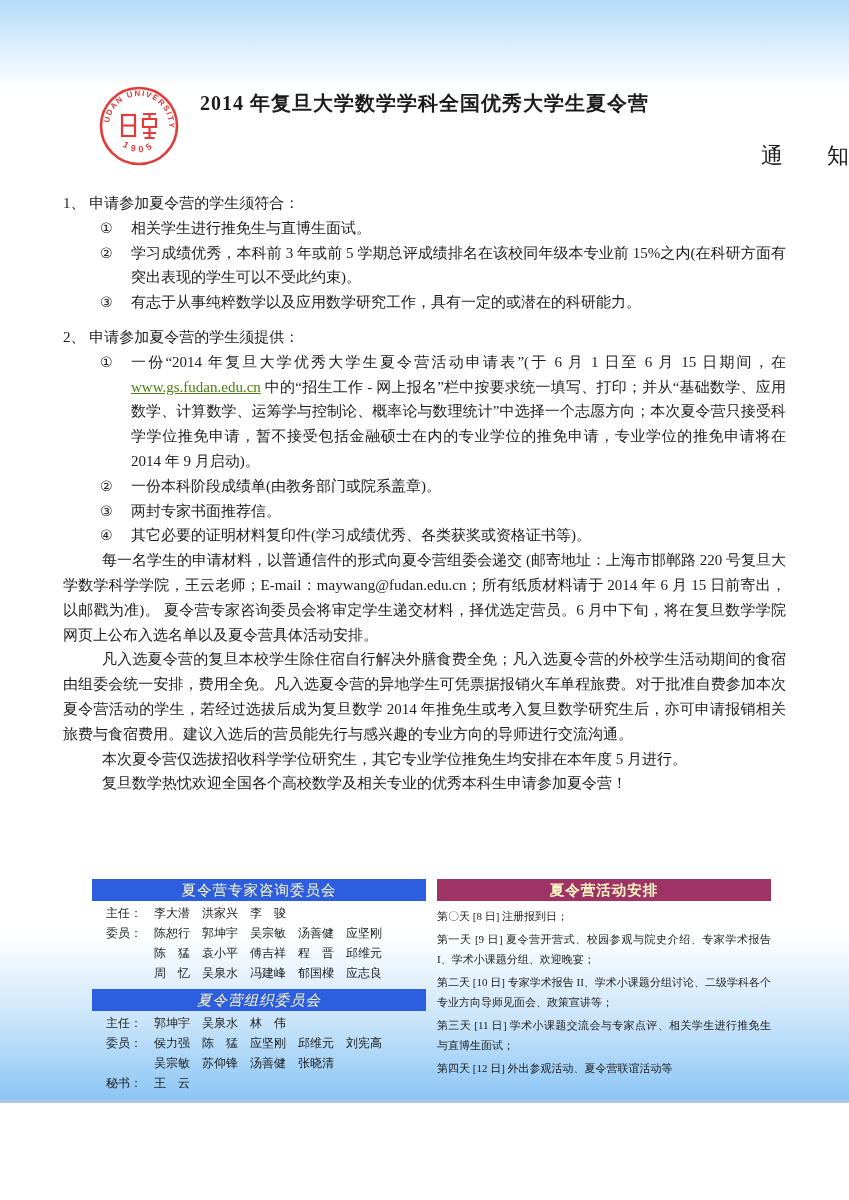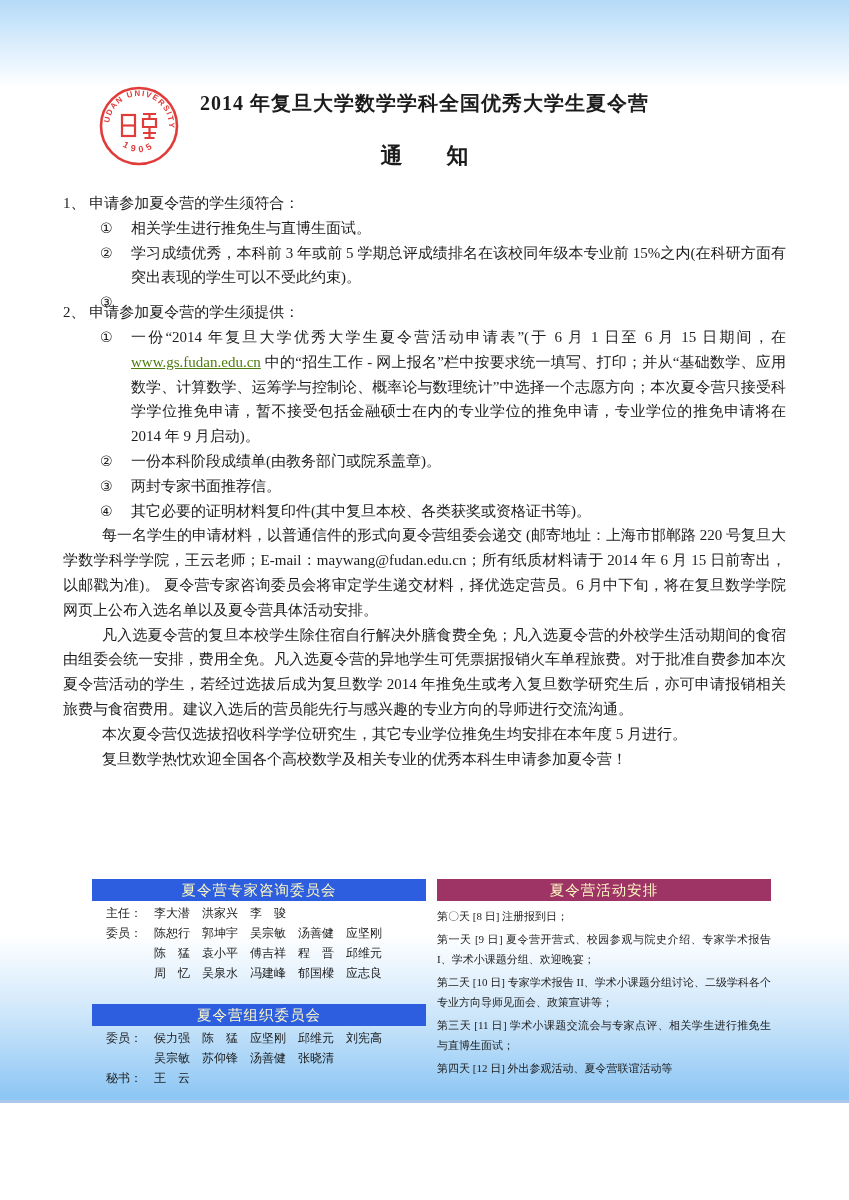--- a/index.html
+++ b/index.html
@@ -15,22 +15,22 @@
       #b5daf8 0px, #d7ecfc 40px, #ffffff 88px,
       #ffffff 935px, #cde6fa 1015px, #8fc7f4 1095px, #8fc7f4 1100px);
     border-bottom:3px solid #abc8ea;
   }
   .seal { position:absolute; left:97px; top:84px; z-index:2; }
   .title {
     position:absolute; top:90px; left:0; width:100%; text-align:center;
     font-size:20px; font-weight:bold; letter-spacing:1px; z-index:1;
   }
   .notice {
-    position:absolute; top:141px; left:0; width:100%; text-align:center;
-    font-size:22px; font-weight:bold; z-index:1;
+    position:absolute; top:141px; left:0; width:100%; text-align:right;
+    font-size:22px; font-weight:normal; z-index:1;
   }
   .content {
     position:absolute; left:63px; top:181px; width:723px; z-index:1;
     font-size:15px; line-height:24.8px; text-align:justify;
     height:698px; overflow:hidden;
   }
   .content p { margin:0; }
   p.indent { text-indent:2.6em; }
   .sec { margin-top:10px; }
   .sub-item { position:relative; padding-left:68px; }
@@ -40,22 +40,22 @@
   }
   a.link { color:#4d7c0f; text-decoration:underline; cursor:pointer; }
   .col-left  { position:absolute; left:92px;  top:879px; width:334px; z-index:1; }
   .col-right { position:absolute; left:437px; top:879px; width:334px; z-index:1; }
   .bar {
     height:22px; line-height:22px; text-align:center; color:#fef9c3;
     font-size:14.5px; letter-spacing:1px;
     font-family:"Liberation Sans","DejaVu Sans",sans-serif;
   }
   .bar-blue { background:#2e5ee0; }
-  .bar-maroon { background:#9e3366; }
-  .bar-second { margin-top:20px; }
+  .bar-maroon { background:#9e3366;font-weight:bold; }
+  .bar-second { margin-top:5px;font-style:italic; }
   .crow { font-size:12px; line-height:20px; padding-left:14px; white-space:nowrap;font-family:Liberation Mono, monospace; }
   .crow:first-of-type { margin-top:4px; }
   .clabel { display:inline-block; width:48px; }
   .col-right p { margin:0 0 2px 0; font-size:11px; line-height:20.5px; text-align:justify; }
   .col-right .bar { margin-bottom:5px; }
   .col-left .bar { margin-bottom:3px; }
 </style>
 </head>
 <body>
 
@@ -90,38 +90,39 @@
     <div class="sub-item">
       <span class="marker">①</span>
       <span>相关学生进行推免生与直博生面试。</span>
     </div>
     <div class="sub-item">
       <span class="marker">②</span>
       <span>学习成绩优秀，本科前 3 年或前 5 学期总评成绩排名在该校同年级本专业前 15%之内(在科研方面有突出表现的学生可以不受此约束)。</span>
     </div>
     <div class="sub-item">
       <span class="marker">③</span>
+      <span>有志于从事纯粹数学以及应用数学研究工作，具有一定的或潜在的科研能力。</span>
     </div>
 
     <div class="sec">2、 申请参加夏令营的学生须提供：</div>
     <div class="sub-item">
       <span class="marker">①</span>
       <span>一份“2014 年复旦大学优秀大学生夏令营活动申请表”(于 6 月 1 日至 6 月 15 日期间，在 </span><a class="link">www.gs.fudan.edu.cn</a><span> 中的“招生工作 - 网上报名”栏中按要求统一填写、打印；并从“基础数学、应用数学、计算数学、运筹学与控制论、概率论与数理统计”中选择一个志愿方向；本次夏令营只接受科学学位推免申请，暂不接受包括金融硕士在内的专业学位的推免申请，专业学位的推免申请将在 2014 年 9 月启动)。</span>
     </div>
     <div class="sub-item">
       <span class="marker">②</span>
       <span>一份本科阶段成绩单(由教务部门或院系盖章)。</span>
     </div>
     <div class="sub-item">
       <span class="marker">③</span>
       <span>两封专家书面推荐信。</span>
     </div>
     <div class="sub-item">
       <span class="marker">④</span>
-      <span>其它必要的证明材料复印件(其中复旦本校、各类获奖或资格证书等)。</span>
+      <span>其它必要的证明材料复印件(学习成绩优秀、各类获奖或资格证书等)。</span>
     </div>
 
     <p class="indent sec">每一名学生的申请材料，以普通信件的形式向夏令营组委会递交 (邮寄地址：上海市邯郸路 220 号复旦大学数学科学学院，王云老师；E-mail：maywang@fudan.edu.cn；所有纸质材料请于 2014 年 6 月 15 日前寄出，以邮戳为准)。 夏令营专家咨询委员会将审定学生递交材料，择优选定营员。6 月中下旬，将在复旦数学学院网页上公布入选名单以及夏令营具体活动安排。</p>
     <p class="indent">凡入选夏令营的复旦本校学生除住宿自行解决外膳食费全免；凡入选夏令营的外校学生活动期间的食宿由组委会统一安排，费用全免。凡入选夏令营的异地学生可凭票据报销火车单程旅费。对于批准自费参加本次夏令营活动的学生，若经过选拔后成为复旦数学 2014 年推免生或考入复旦数学研究生后，亦可申请报销相关旅费与食宿费用。建议入选后的营员能先行与感兴趣的专业方向的导师进行交流沟通。</p>
     <p class="indent">本次夏令营仅选拔招收科学学位研究生，其它专业学位推免生均安排在本年度 5 月进行。</p>
     <p class="indent">复旦数学热忱欢迎全国各个高校数学及相关专业的优秀本科生申请参加夏令营！</p>
 
   </div>
 
   <div class="col-left">
@@ -134,20 +135,23 @@
     </div>
     <div class="crow">
       <span class="clabel"></span><span>陈　猛　袁小平　傅吉祥　程　晋　邱维元</span>
     </div>
     <div class="crow">
       <span class="clabel"></span><span>周　忆　吴泉水　冯建峰　郁国樑　应志良</span>
     </div>
 
     <div class="bar bar-blue bar-second">夏令营组织委员会</div>
     <div class="crow">
+      <span class="clabel">主任：</span><span>郭坤宇　吴泉水　林　伟</span>
+    </div>
+    <div class="crow">
       <span class="clabel">委员：</span><span>侯力强　陈　猛　应坚刚　邱维元　刘宪高</span>
     </div>
     <div class="crow">
       <span class="clabel"></span><span>吴宗敏　苏仰锋　汤善健　张晓清</span>
     </div>
     <div class="crow">
       <span class="clabel">秘书：</span><span>王　云</span>
     </div>
   </div>
 

